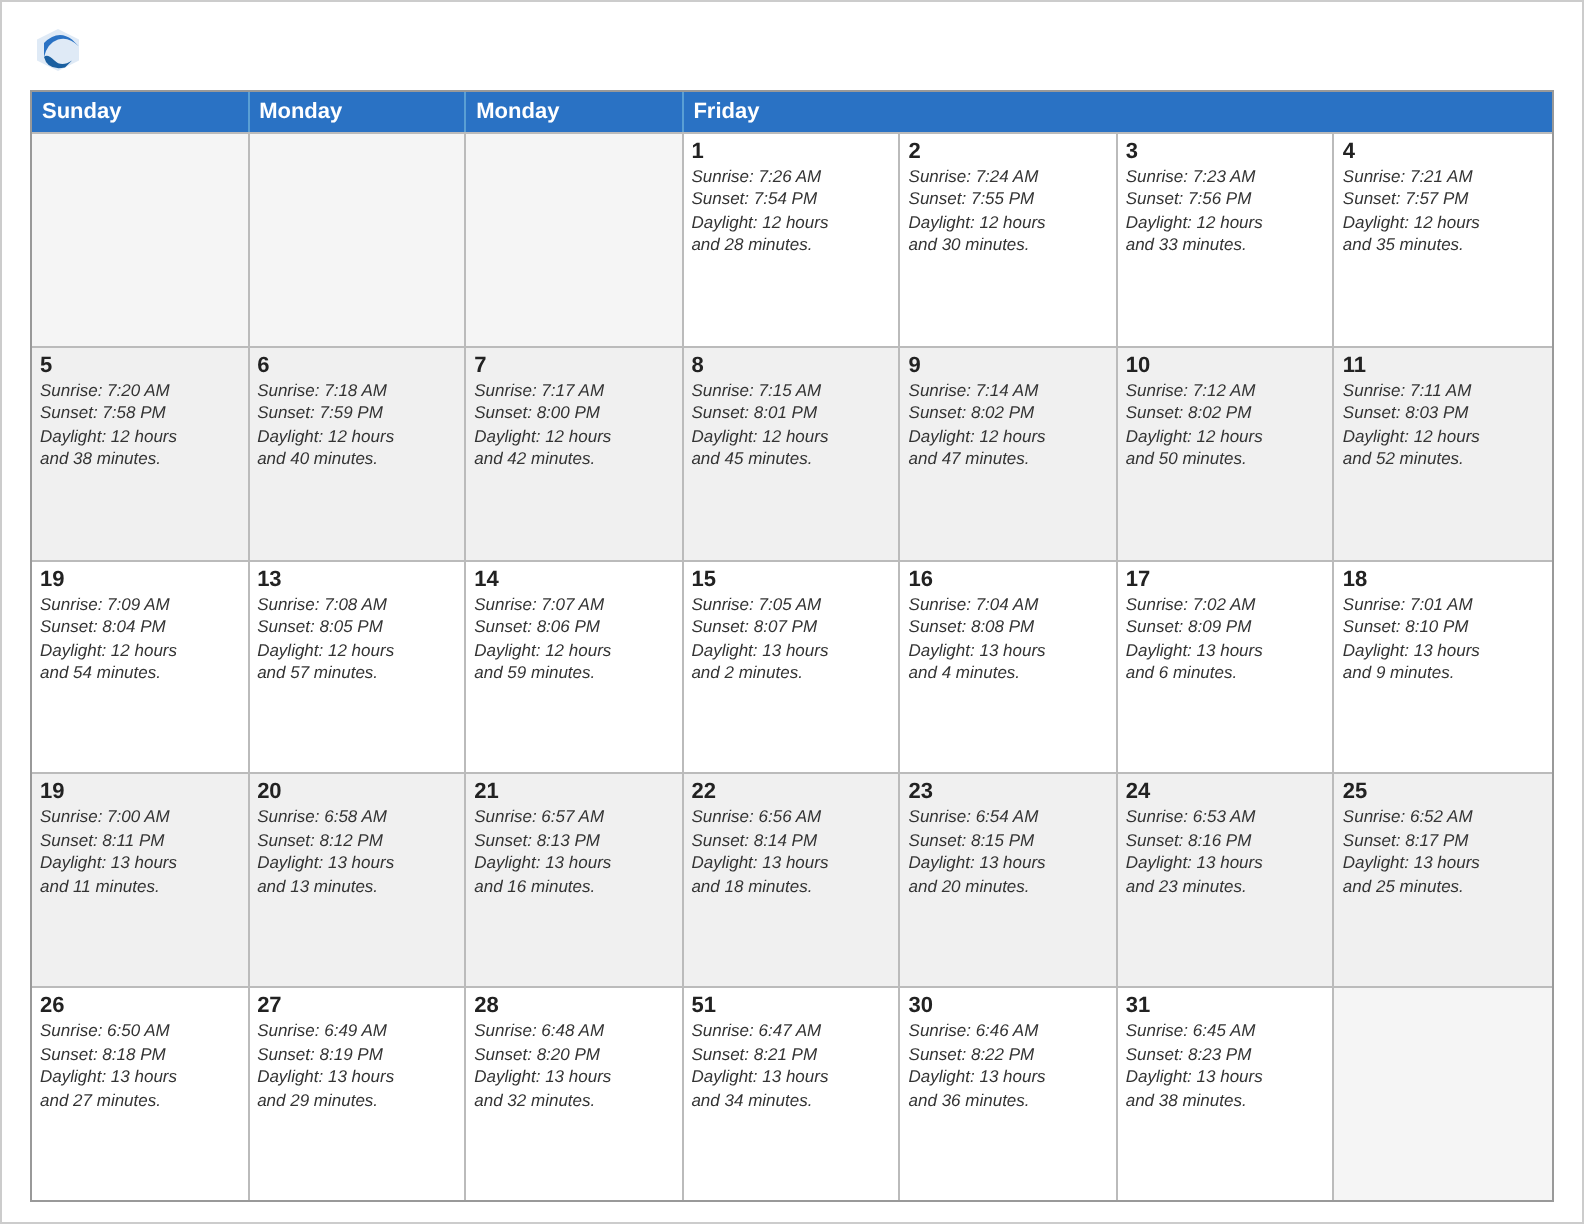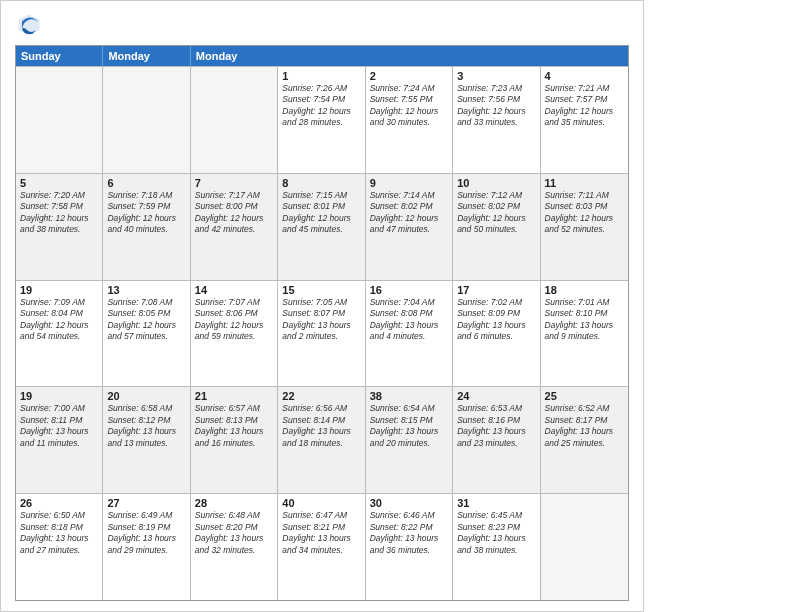--- a/index.html
+++ b/index.html
@@ -4,21 +4,21 @@
   <style>
     * { box-sizing: border-box; margin: 0; padding: 0; }
     body {
       font-family: Arial, sans-serif;
       background: #fff;
       width: 792px;
       height: 612px;
       overflow: hidden;
     }
     .page {
-      width: 644px;
+      width: 792px;
       height: 612px;
       background: #fff;
       border: 1px solid #ccc;
       display: flex;
       flex-direction: column;
       padding: 10px 14px 10px 14px;
     }
     .header {
       display: flex;
       justify-content: space-between;
@@ -133,20 +133,21 @@
       <div class="month-title"></div>
       <div class="subtitle"></div>
     </div>
   </div>
 
   <div class="calendar">
     <div class="cal-header-row" id="cal-header">
         <div class="cal-header-cell">Sunday</div>
         <div class="cal-header-cell">Monday</div>
         <div class="cal-header-cell">Monday</div>
+        <div class="cal-header-cell">Friday</div>
       </div>
     <div class="cal-body" id="cal-body">
         <div class="cal-row">
           <div class="cal-cell empty"></div>
           <div class="cal-cell empty"></div>
           <div class="cal-cell empty"></div>
           <div class="cal-cell">
             <div class="day-number">1</div>
             <div class="day-info">Sunrise: 7:26 AM<br>Sunset: 7:54 PM<br>Daylight: 12 hours<br>and 28 minutes.</div>
           </div>
@@ -234,21 +235,21 @@
           </div>
           <div class="cal-cell shaded">
             <div class="day-number">21</div>
             <div class="day-info">Sunrise: 6:57 AM<br>Sunset: 8:13 PM<br>Daylight: 13 hours<br>and 16 minutes.</div>
           </div>
           <div class="cal-cell shaded">
             <div class="day-number">22</div>
             <div class="day-info">Sunrise: 6:56 AM<br>Sunset: 8:14 PM<br>Daylight: 13 hours<br>and 18 minutes.</div>
           </div>
           <div class="cal-cell shaded">
-            <div class="day-number">38</div>
+            <div class="day-number">23</div>
             <div class="day-info">Sunrise: 6:54 AM<br>Sunset: 8:15 PM<br>Daylight: 13 hours<br>and 20 minutes.</div>
           </div>
           <div class="cal-cell shaded">
             <div class="day-number">24</div>
             <div class="day-info">Sunrise: 6:53 AM<br>Sunset: 8:16 PM<br>Daylight: 13 hours<br>and 23 minutes.</div>
           </div>
           <div class="cal-cell shaded">
             <div class="day-number">25</div>
             <div class="day-info">Sunrise: 6:52 AM<br>Sunset: 8:17 PM<br>Daylight: 13 hours<br>and 25 minutes.</div>
           </div>
@@ -260,21 +261,21 @@
           </div>
           <div class="cal-cell">
             <div class="day-number">27</div>
             <div class="day-info">Sunrise: 6:49 AM<br>Sunset: 8:19 PM<br>Daylight: 13 hours<br>and 29 minutes.</div>
           </div>
           <div class="cal-cell">
             <div class="day-number">28</div>
             <div class="day-info">Sunrise: 6:48 AM<br>Sunset: 8:20 PM<br>Daylight: 13 hours<br>and 32 minutes.</div>
           </div>
           <div class="cal-cell">
-            <div class="day-number">40</div>
+            <div class="day-number">51</div>
             <div class="day-info">Sunrise: 6:47 AM<br>Sunset: 8:21 PM<br>Daylight: 13 hours<br>and 34 minutes.</div>
           </div>
           <div class="cal-cell">
             <div class="day-number">30</div>
             <div class="day-info">Sunrise: 6:46 AM<br>Sunset: 8:22 PM<br>Daylight: 13 hours<br>and 36 minutes.</div>
           </div>
           <div class="cal-cell">
             <div class="day-number">31</div>
             <div class="day-info">Sunrise: 6:45 AM<br>Sunset: 8:23 PM<br>Daylight: 13 hours<br>and 38 minutes.</div>
           </div>

